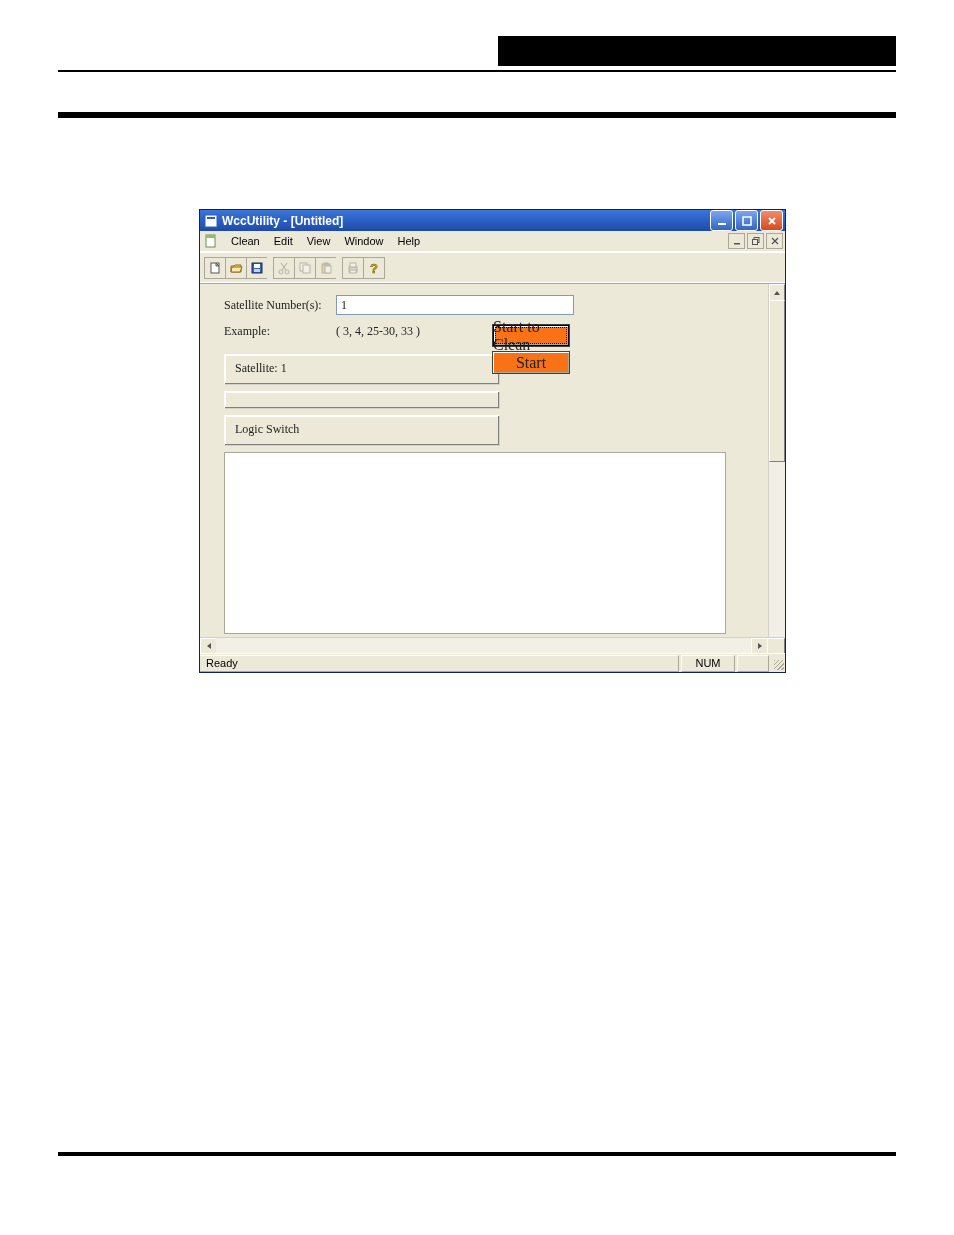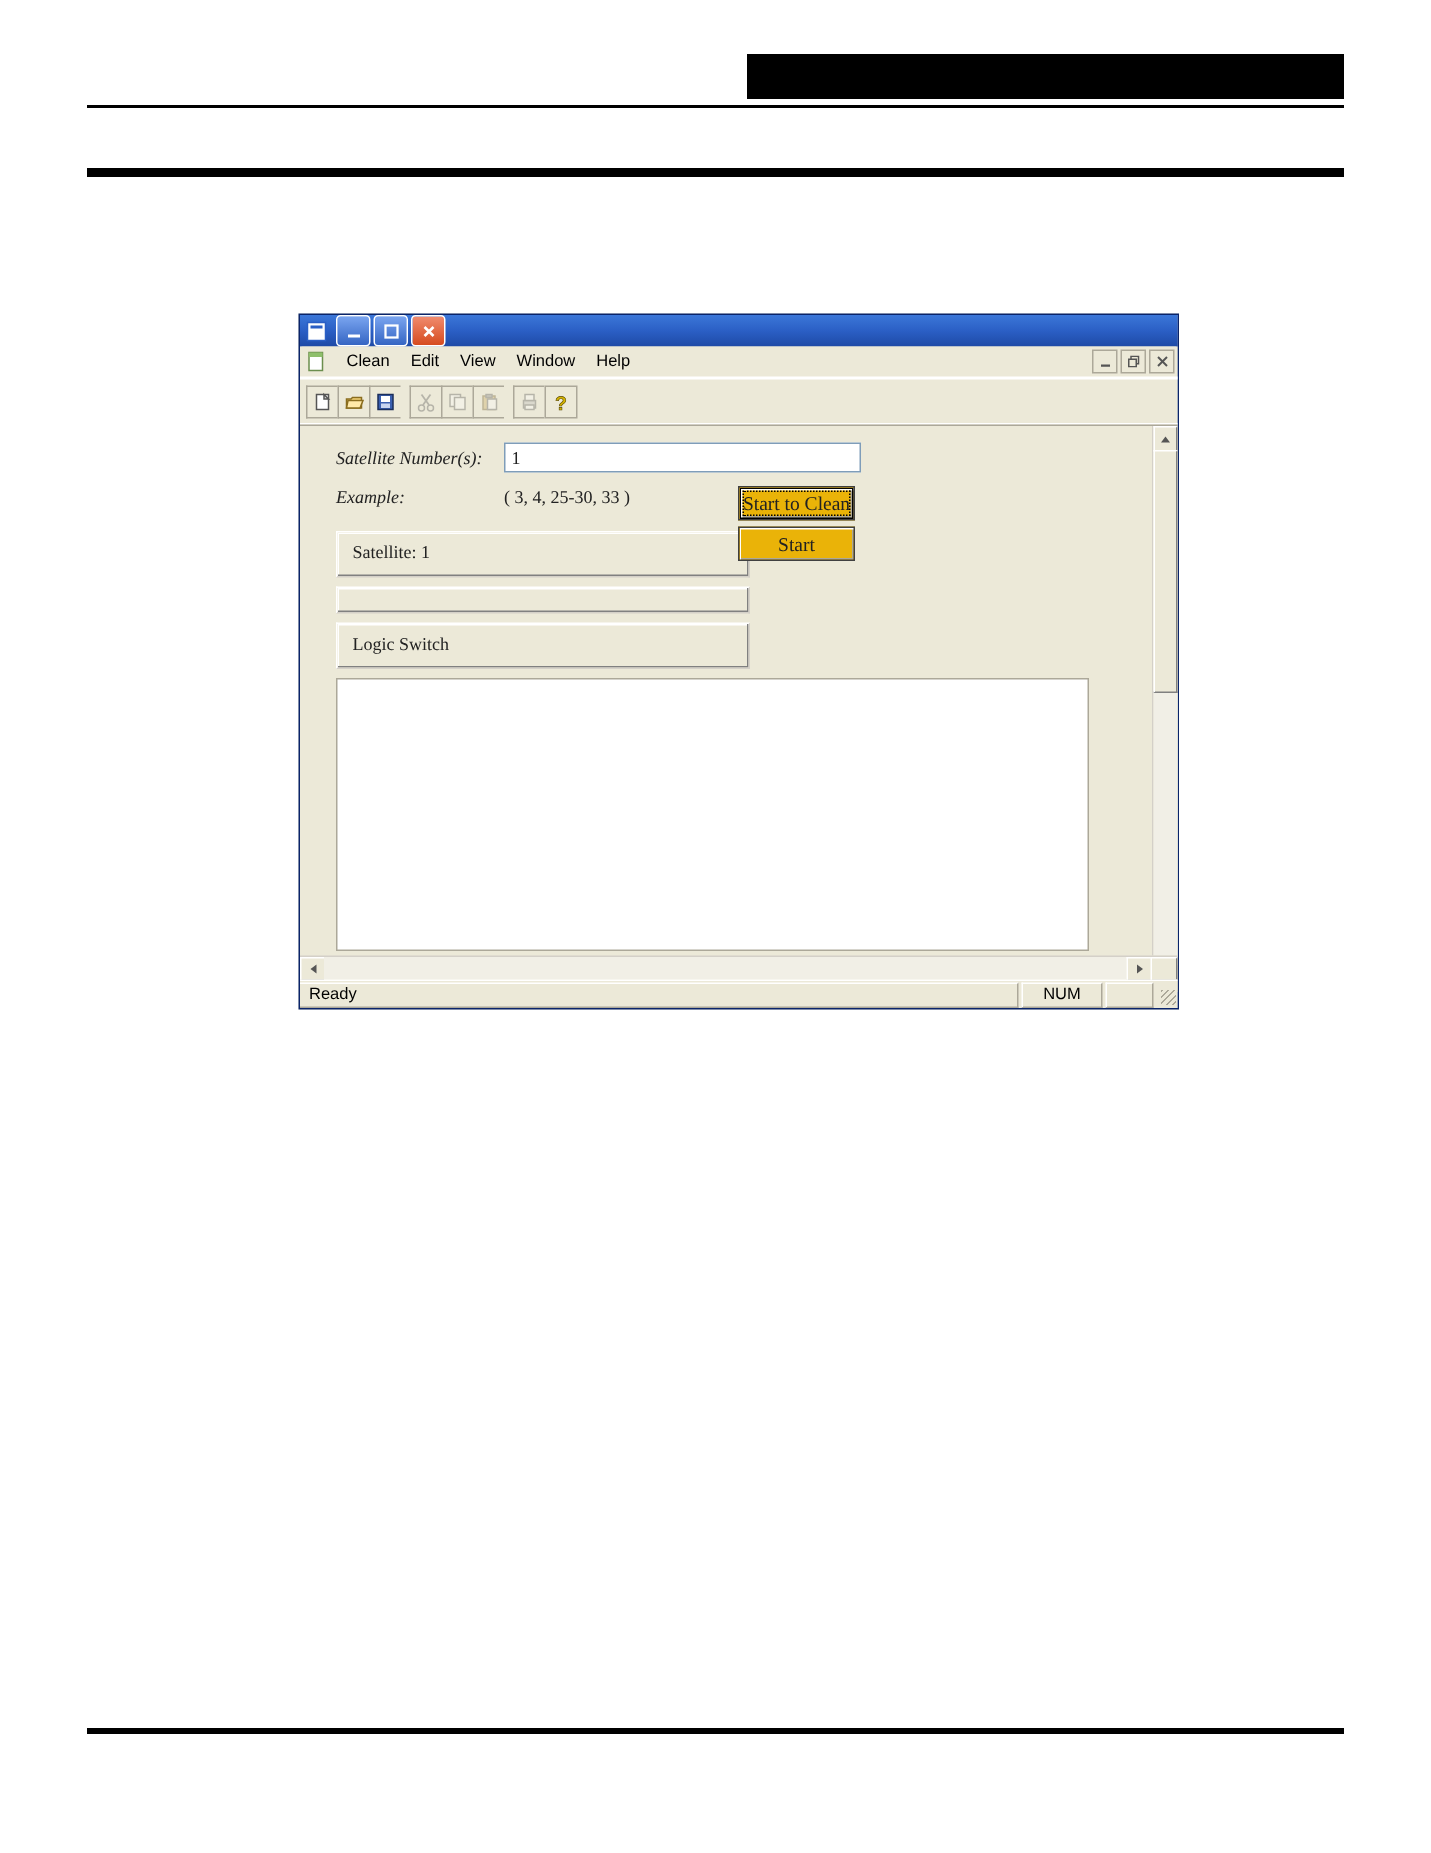--- a/index.html
+++ b/index.html
@@ -39,23 +39,23 @@
   .vscroll .thumb{position:absolute;top:0;left:0;right:0;height:160px;border:1px solid #fff;border-right-color:#808080;border-bottom-color:#808080;background:#ece9d8;}
   .hscroll{position:absolute;left:0;right:0;bottom:18px;height:16px;background:#ece9d8;border-top:1px solid #d4d0c8;}
   .hscroll .arrow{position:absolute;top:0;width:16px;height:14px;border:1px solid #fff;border-right-color:#808080;border-bottom-color:#808080;background:#ece9d8;display:flex;align-items:center;justify-content:center;}
   .hscroll .arrow.left{left:0;}
   .hscroll .arrow.right{right:16px;}
   .hscroll .track{position:absolute;left:16px;right:32px;top:0;bottom:0;background:#f1efe6;}
   .hscroll .grip{position:absolute;right:0;top:0;width:16px;height:14px;border:1px solid #fff;border-right-color:#808080;border-bottom-color:#808080;background:#ece9d8;}
   
   .form{position:absolute;left:0;top:0;right:16px;bottom:0;padding:10px 0 0 24px;font-family:"Times New Roman",serif;font-size:12px;color:#222;}
   .row{display:flex;align-items:center;height:22px;margin-bottom:8px;}
-  .lbl{width:112px;font-style:italic;}
+  .lbl{width:112px;}
   .txtbox{width:228px;height:18px;border:1px solid #7f9db9;background:#fff;padding:0 4px;font-family:"Times New Roman",serif;font-size:12px;display:flex;align-items:center;}
-  .btn{width:76px;height:21px;border:1px solid #404040;background:#eab308;font-family:"Times New Roman",serif;font-size:13px;display:flex;align-items:center;justify-content:center;box-shadow:inset 1px 1px 0 #fff,inset -1px -1px 0 #aca899;}
+  .btn{width:76px;height:21px;border:1px solid #404040;background:#f97316;font-family:"Times New Roman",serif;font-size:16px;display:flex;align-items:center;justify-content:center;box-shadow:inset 1px 1px 0 #fff,inset -1px -1px 0 #aca899;}
   .btn.default{box-shadow:inset 0 0 0 1px #000,inset 2px 2px 0 #fff,inset -2px -2px 0 #aca899;outline:1px dotted #000;outline-offset:-4px;}
   .groupbox{border:1px solid #d4d0c8;border-top-color:#fff;border-left-color:#fff;padding:6px 10px 8px 10px;margin:4px 0 6px 0;width:254px;box-shadow:inset -1px -1px 0 #808080, inset 1px 1px 0 #fff;}
   .groupbox.small{padding:4px 10px;width:254px;}
   .whitebox{border:1px solid #aca899;background:#fff;width:500px;height:180px;margin-top:2px;}
   
   .statusbar{position:absolute;left:0;right:0;bottom:0;height:18px;background:#ece9d8;border-top:1px solid #fff;display:flex;align-items:center;font-size:11px;}
   .statusbar .cell{border:1px solid #aca899;border-top-color:#fff;border-left-color:#fff;height:15px;display:flex;align-items:center;padding:0 6px;margin-left:2px;}
   .statusbar .cell.main{flex:1;margin-left:0;border-left:none;}
   .statusbar .grip{width:14px;height:15px;position:relative;margin-left:2px;}
   .statusbar .grip::before{content:"";position:absolute;right:1px;bottom:1px;width:10px;height:10px;background:repeating-linear-gradient(135deg,#aca899 0 1px,transparent 1px 3px);}
@@ -71,20 +71,21 @@
 
   <div class="app">
 
     <div class="titlebar">
       <span class="icon">
         <svg width="14" height="14">
             <rect x="1" y="1" width="12" height="12" fill="#fff" stroke="#2b5fc5"></rect>
             <rect x="3" y="3" width="8" height="2" fill="#2b5fc5"></rect>
           </svg>
       </span>
+      <span class="title">WccUtility - [Untitled]</span>
       <div class="tbtn min">
           <svg width="10" height="10">
             <rect x="1" y="7" width="8" height="2" fill="#fff"></rect>
           </svg>
         </div>
       <div class="tbtn max">
           <svg width="10" height="10">
             <rect x="1" y="1" width="8" height="8" fill="none" stroke="#fff" stroke-width="1.5"></rect>
           </svg>
         </div>

